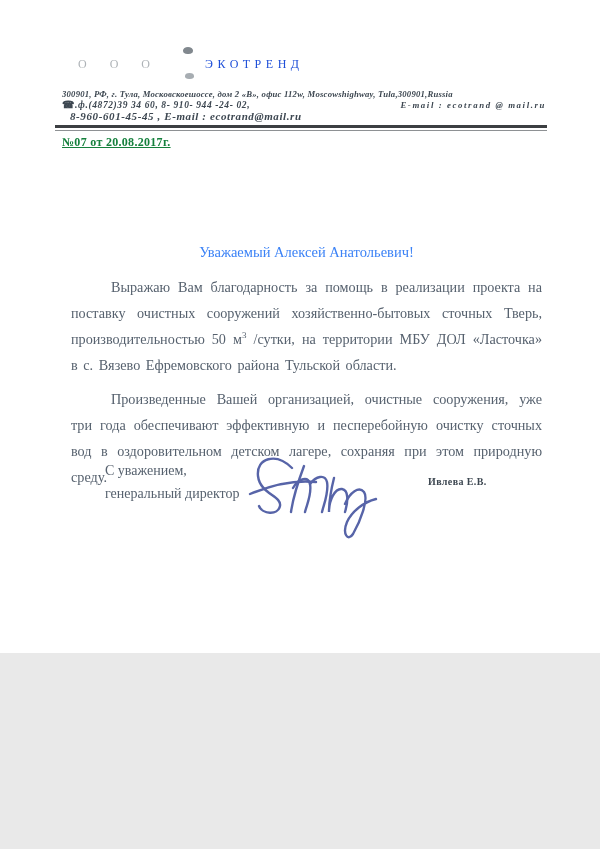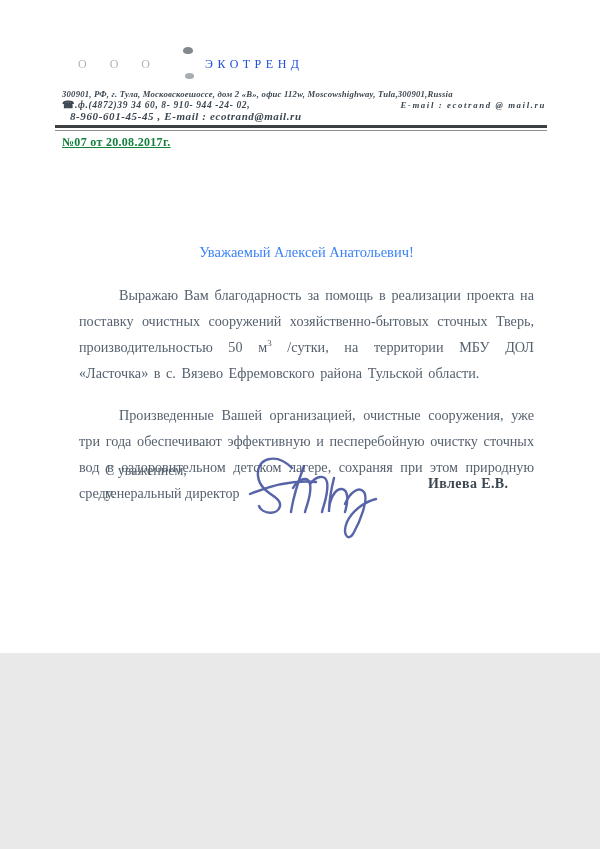--- a/index.html
+++ b/index.html
@@ -70,30 +70,30 @@
   
   .salutation{
     position:absolute;left:63px;top:244px;width:487px;
     text-align:center;font-size:14.5px;color:#3b82f6;
   }
   .body-text{
     position:absolute;left:63px;top:266px;width:487px;
     font-size:14.2px;line-height:26px;color:#56616e;
     text-align:justify;
   }
-  .body-text p{margin:16px;text-indent:40px;word-spacing:2px;}
+  .body-text p{margin:8px;text-indent:40px;word-spacing:2px;}
   .body-text sup{font-size:9px;line-height:0;}
   
   .closing{
     position:absolute;left:105px;top:460px;
     font-size:14px;line-height:22.5px;color:#56616e;
   }
   .signer-name{
     position:absolute;left:428px;top:476px;
-    font-size:14px;font-weight:bold;color:#3d4751;letter-spacing:0.4px;
+    font-size:10px;font-weight:bold;color:#3d4751;letter-spacing:0.4px;
   }
   .signature-svg{position:absolute;left:246px;top:446px;}
 </style>
 </head>
 <body>
 
 <div class="page">
 
   <div class="logo-ooo">О О О</div>
   <div class="logo-brand">ЭКОТРЕНД</div>

